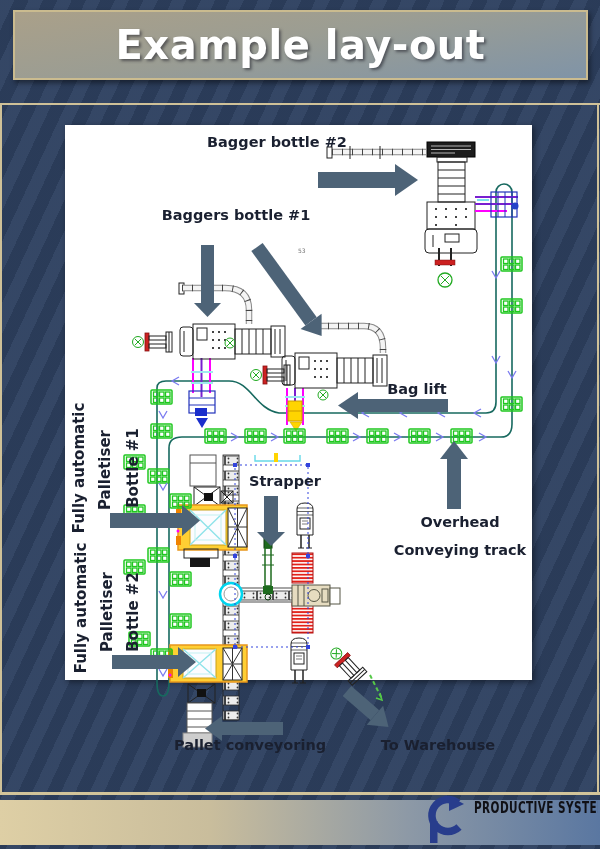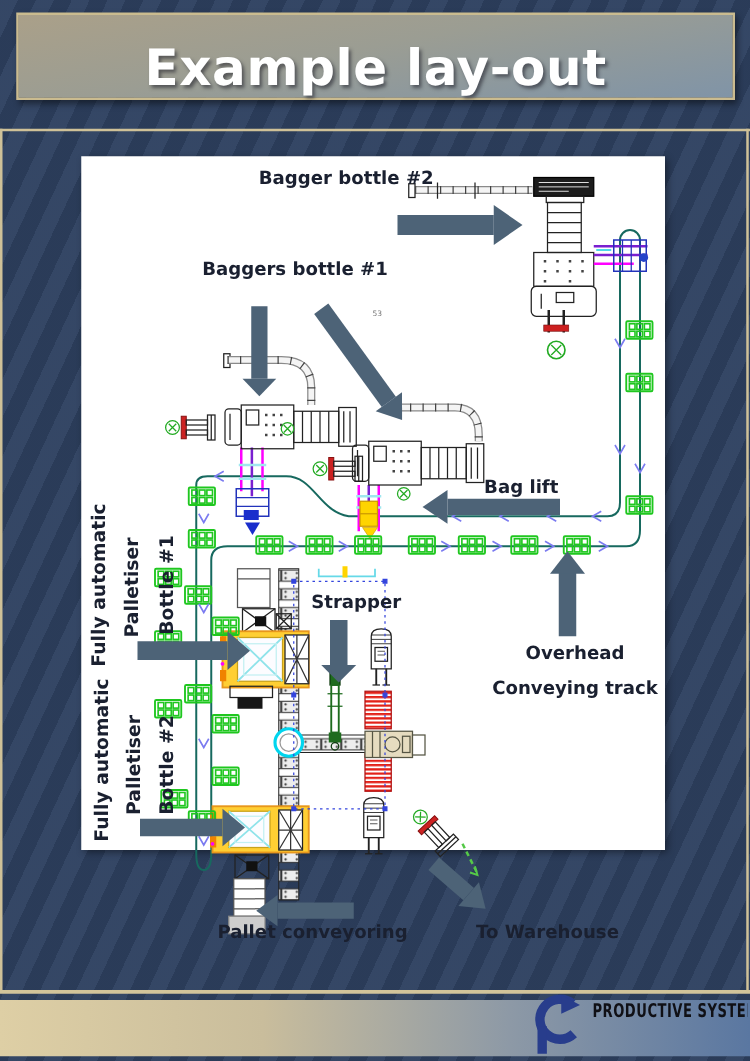--- a/index.html
+++ b/index.html
@@ -3,21 +3,21 @@
 <meta charset="utf-8">
 <style>
   html,body{margin:0;padding:0;}
   .slide{position:relative;width:600px;height:849px;overflow:hidden;
     background-color:#2d3f5d;
     background-image:repeating-linear-gradient(115deg, rgba(130,150,185,.09) 0 13px, rgba(8,14,28,.07) 13px 26px);
     font-family:"DejaVu Sans","Liberation Sans",sans-serif;}
   .title-bar{position:absolute;left:13px;top:10px;width:571px;height:66px;
     background:linear-gradient(170deg,#aaa089 0%,#9b9d93 45%,#8094a7 100%);
     border:2px solid #cabb8f;box-shadow:2px 3px 5px rgba(0,0,0,.45);
-    display:flex;align-items:flex-end;justify-content:center;}
+    display:flex;align-items:center;justify-content:center;}
   .title-text{font-size:40px;font-weight:bold;color:#ffffff;letter-spacing:.5px;
     text-shadow:2px 2px 3px rgba(30,30,40,.55);}
   .rule-top{position:absolute;left:0;top:103px;width:600px;height:2px;background:#cfc198;}
   .edge-left{position:absolute;left:0;top:103px;width:2px;height:690px;background:#cfc198;}
   .edge-right{position:absolute;left:597px;top:103px;width:2px;height:690px;background:#cfc198;}
   .panel{position:absolute;left:65px;top:125px;width:467px;height:555px;background:#ffffff;
     box-shadow:2px 2px 6px rgba(0,0,0,.45);}
   .panel svg{position:absolute;left:0;top:0;}
   .rule-bottom{position:absolute;left:0;top:792px;width:600px;height:3px;background:#d2c49a;}
   .band{position:absolute;left:0;top:800px;width:600px;height:45px;

